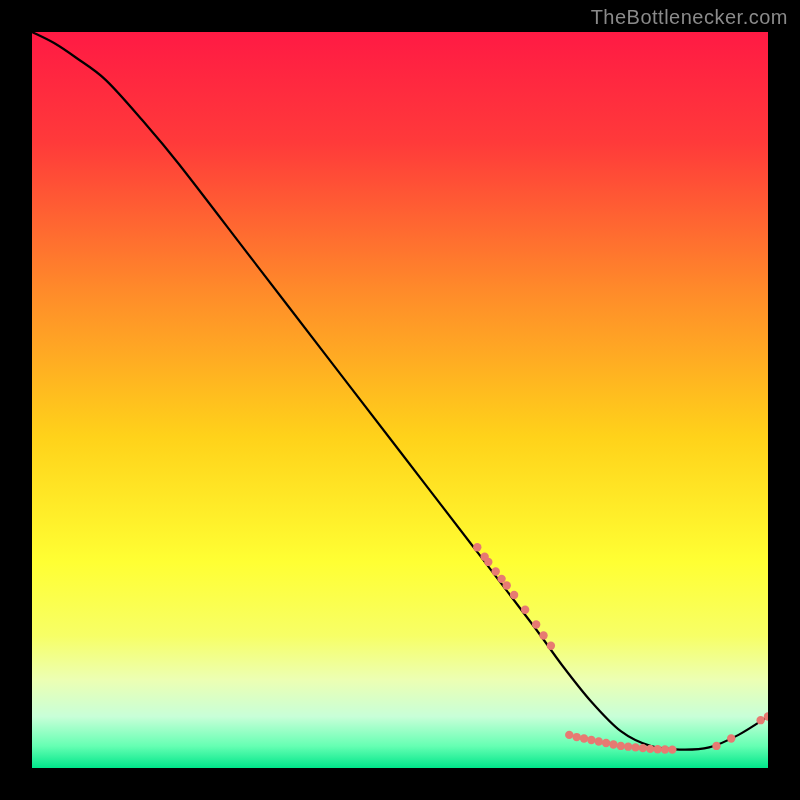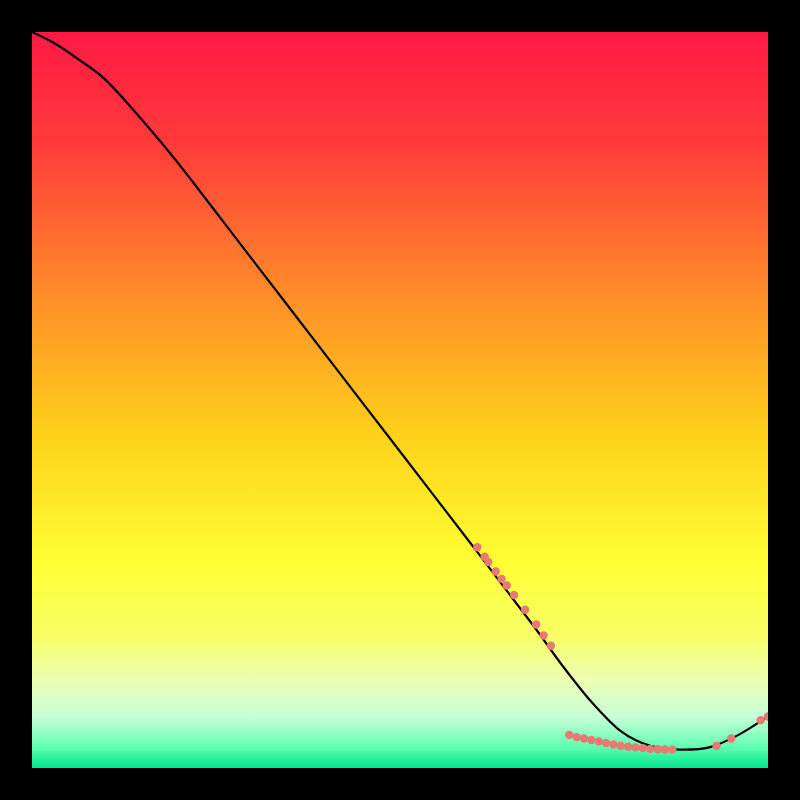--- a/index.html
+++ b/index.html
@@ -20,20 +20,21 @@
     top: 32px;
     width: 736px;
     height: 736px;
   }
   svg { display: block; }
 </style>
 </head>
 <body>
 
 <div class="stage">
+  <div class="attribution">TheBottlenecker.com</div>
   <div class="plot">
     <svg id="chart-svg" width="736" height="736" viewBox="0 0 736 736">
       <defs>
         <linearGradient id="bg-grad" x1="0" y1="0" x2="0" y2="1">
             <stop offset="0%" stop-color="#ff1a44"></stop>
             <stop offset="15%" stop-color="#ff3a3a"></stop>
             <stop offset="35%" stop-color="#ff8a2a"></stop>
             <stop offset="55.00000000000001%" stop-color="#ffd21a"></stop>
             <stop offset="72%" stop-color="#ffff33"></stop>
             <stop offset="82%" stop-color="#f7ff66"></stop>

